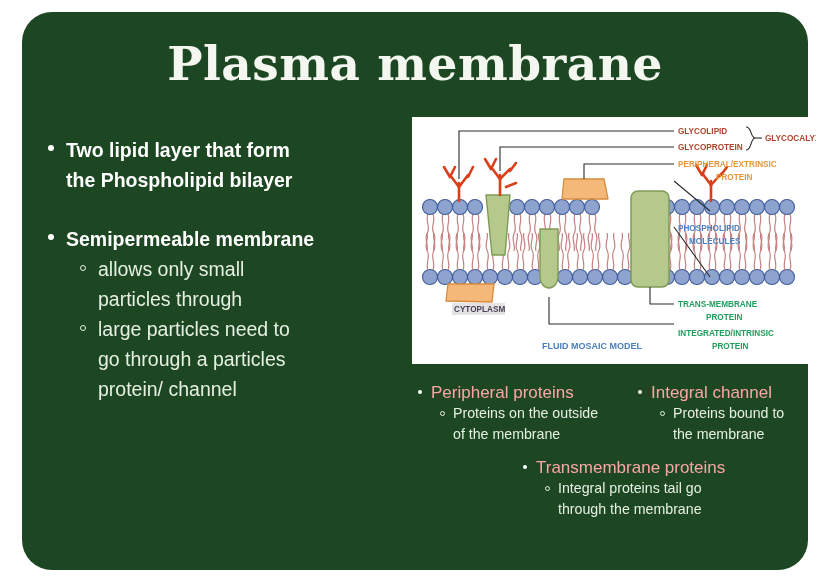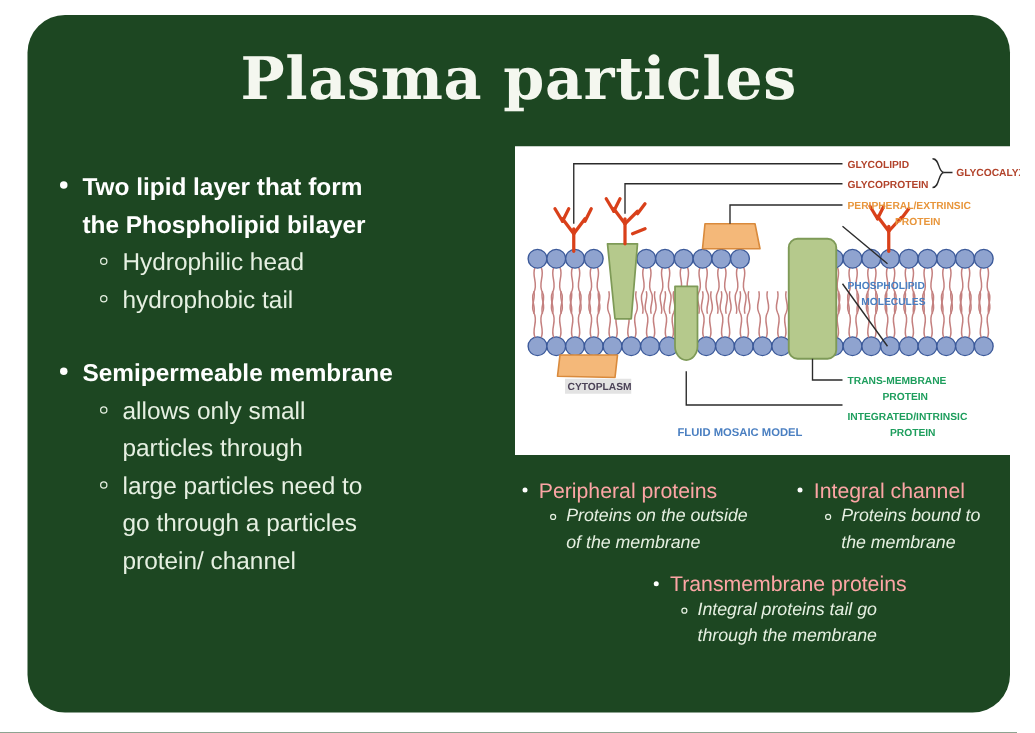--- a/index.html
+++ b/index.html
@@ -67,62 +67,48 @@
   .bb1-row{
     position:relative;padding-left:19px;
     font-size:17px;font-weight:normal;line-height:21px;color:#fca5a5;
   }
   .bb1-row .dot{
     position:absolute;left:6px;top:8px;width:4px;height:4px;
     border-radius:50%;background:#ffffff;
   }
   .bb2-row{
     position:relative;padding-left:41px;
-    font-size:14.2px;font-weight:400;line-height:21px;color:#e6f0e2;font-style:italic;
+    font-size:14.2px;font-weight:400;line-height:21px;color:#e6f0e2;
   }
   .bb2-row .ring{
     position:absolute;left:28px;top:8px;width:5px;height:5px;
     border-radius:50%;border:1.2px solid #e6f0e2;background:transparent;
     box-sizing:border-box;
   }
 </style>
 </head>
 <body>
 
 <div id="slide-root">
 
   <div class="card">
 
-    <div class="slide-title">Plasma particles</div>
+    <div class="slide-title">Plasma membrane</div>
 
     <div class="left-col">
       <ul class="lvl1">
 
         <li>
           <div class="b1-row">
             <span class="dot"></span>
             <span>Two lipid layer that form</span>
           </div>
           <div class="b1-row">
             <span>the Phospholipid bilayer</span>
           </div>
-          <ul class="lvl2">
-            <li>
-              <div class="b2-row">
-                <span class="ring"></span>
-                <span>Hydrophilic head</span>
-              </div>
-            </li>
-            <li>
-              <div class="b2-row">
-                <span class="ring"></span>
-                <span>hydrophobic tail</span>
-              </div>
-            </li>
-          </ul>
         </li>
 
         <li>
           <div class="b1-row">
             <span class="dot"></span>
             <span>Semipermeable membrane</span>
           </div>
           <ul class="lvl2">
             <li>
               <div class="b2-row">

